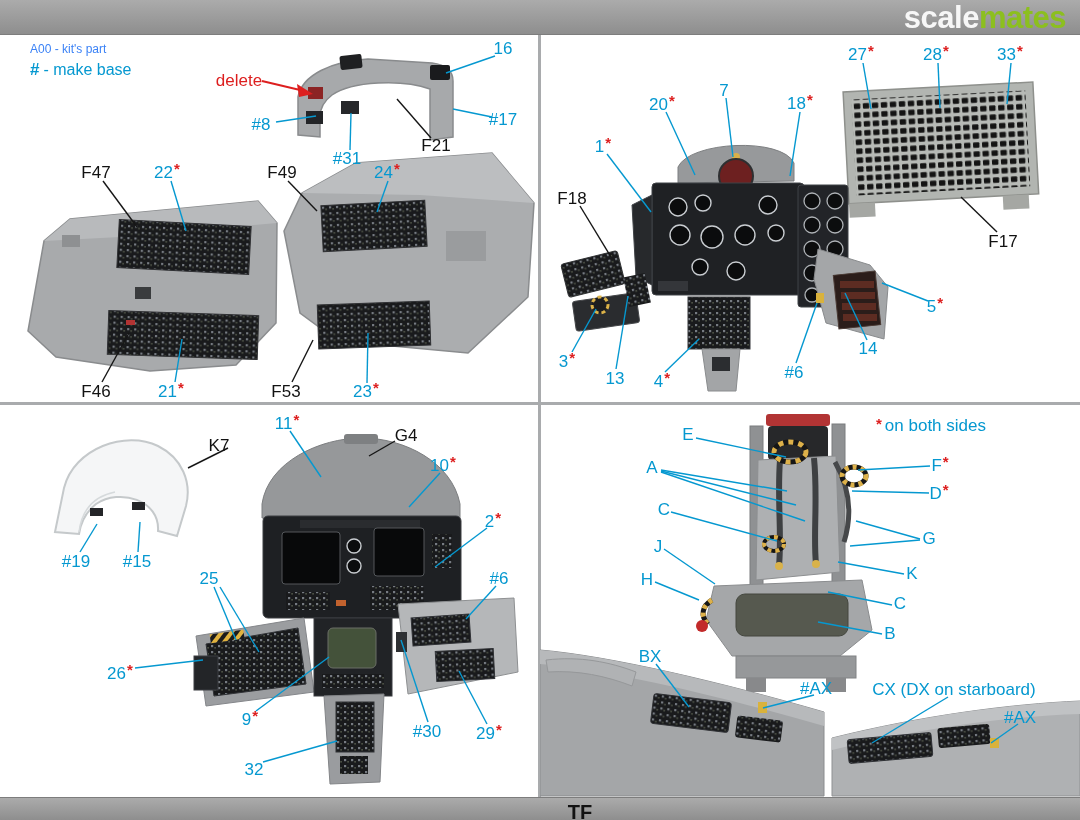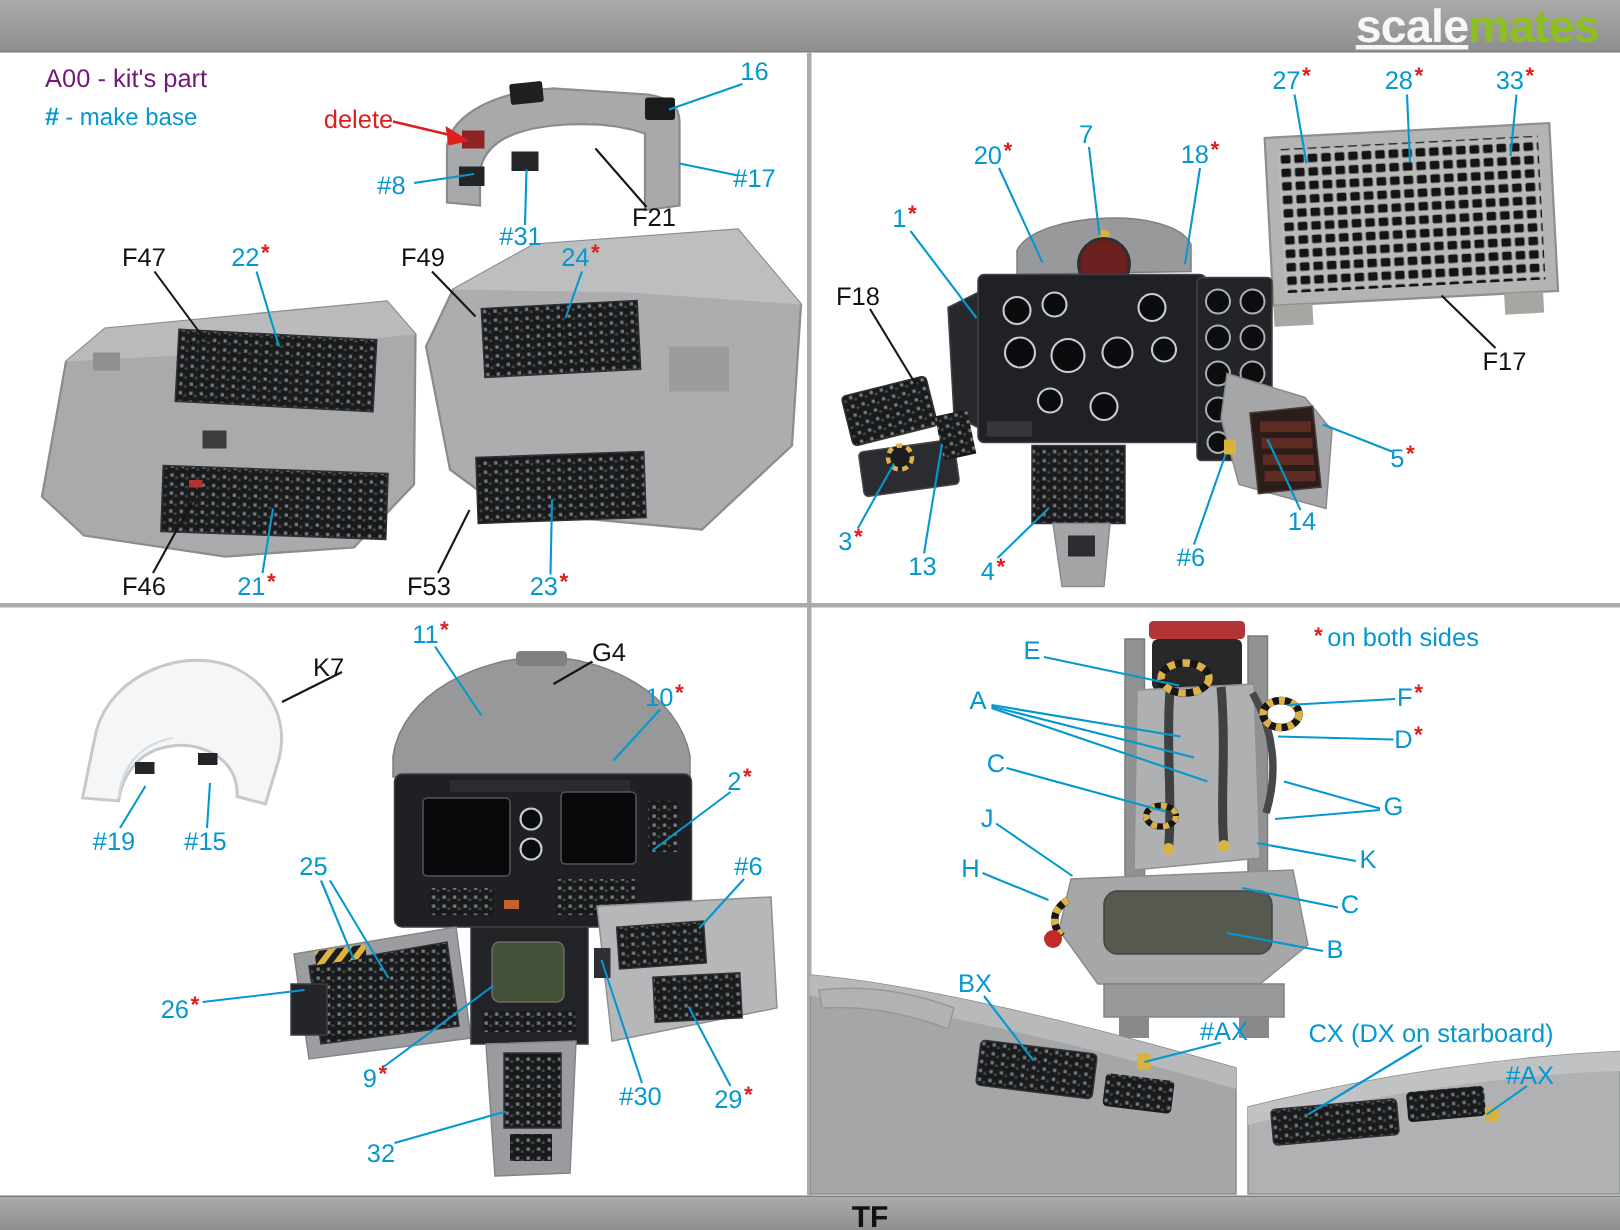--- a/index.html
+++ b/index.html
@@ -6,29 +6,29 @@
   html,body{margin:0;padding:0;background:#dcdcdc;}
   .page{position:relative;width:1080px;height:820px;background:#ffffff;overflow:hidden;
         font-family:"Liberation Sans", sans-serif;}
   
   .topbar{position:absolute;left:0;top:0;width:1080px;height:35px;
           background:linear-gradient(#ababab,#8e8e8e);display:flex;align-items:center;
           justify-content:flex-end;padding-right:14px;box-sizing:border-box;border-bottom:1px solid #7d7d7d;}
   .bottombar{position:absolute;left:0;top:797px;width:1080px;height:23px;
           background:linear-gradient(#ababab,#8e8e8e);border-top:1px solid #7d7d7d;box-sizing:border-box;}
   .logo{font-weight:bold;font-size:31px;line-height:1;letter-spacing:-0.5px;}
-  .logo .scale{color:#f7f7f7;text-decoration:underline;} .logo .mates{color:var(--green);}
+  .logo .scale{color:#f7f7f7;} .logo .mates{color:var(--green);}
   
   .div-v{position:absolute;left:538px;top:35px;width:3px;height:762px;background:#a9abad;}
   .div-h{position:absolute;left:0;top:402px;width:1080px;height:3px;background:#a9abad;}
   
   .legend{position:absolute;left:30px;top:38px;line-height:1.45;}
   .leg-star{color:var(--red);font-weight:bold;font-size:21px;vertical-align:-2px;margin-right:4px;}
   .leg-cyan{color:var(--cyan);font-size:16px;}
-  .leg-black{color:#701a75;font-size:17px;margin-top:3px;}
+  .leg-black{color:#3b82f6;font-size:12px;margin-top:3px;}
   .leg-hash{color:var(--cyan);font-size:17px;font-weight:bold;margin-right:4px;}
   .legend-row{white-space:nowrap;}
   
   #labels-layer{position:absolute;left:0;top:0;width:1080px;height:820px;}
   .lbl{position:absolute;transform:translate(-50%,-50%);font-size:17px;white-space:nowrap;line-height:1;}
   .lbl.cyan{color:var(--cyan);} .lbl.black{color:#121212;} .lbl.red{color:var(--red);}
   .lbl .star{color:var(--red);font-weight:bold;display:inline-block;transform:translateY(-4px);
              font-size:15px;margin-left:1px;}
   .lbl .star.pre{margin-left:0;margin-right:3px;transform:translateY(-2px);}
   .lbl.bold{font-weight:bold;font-size:20px;margin-top:40px;}

